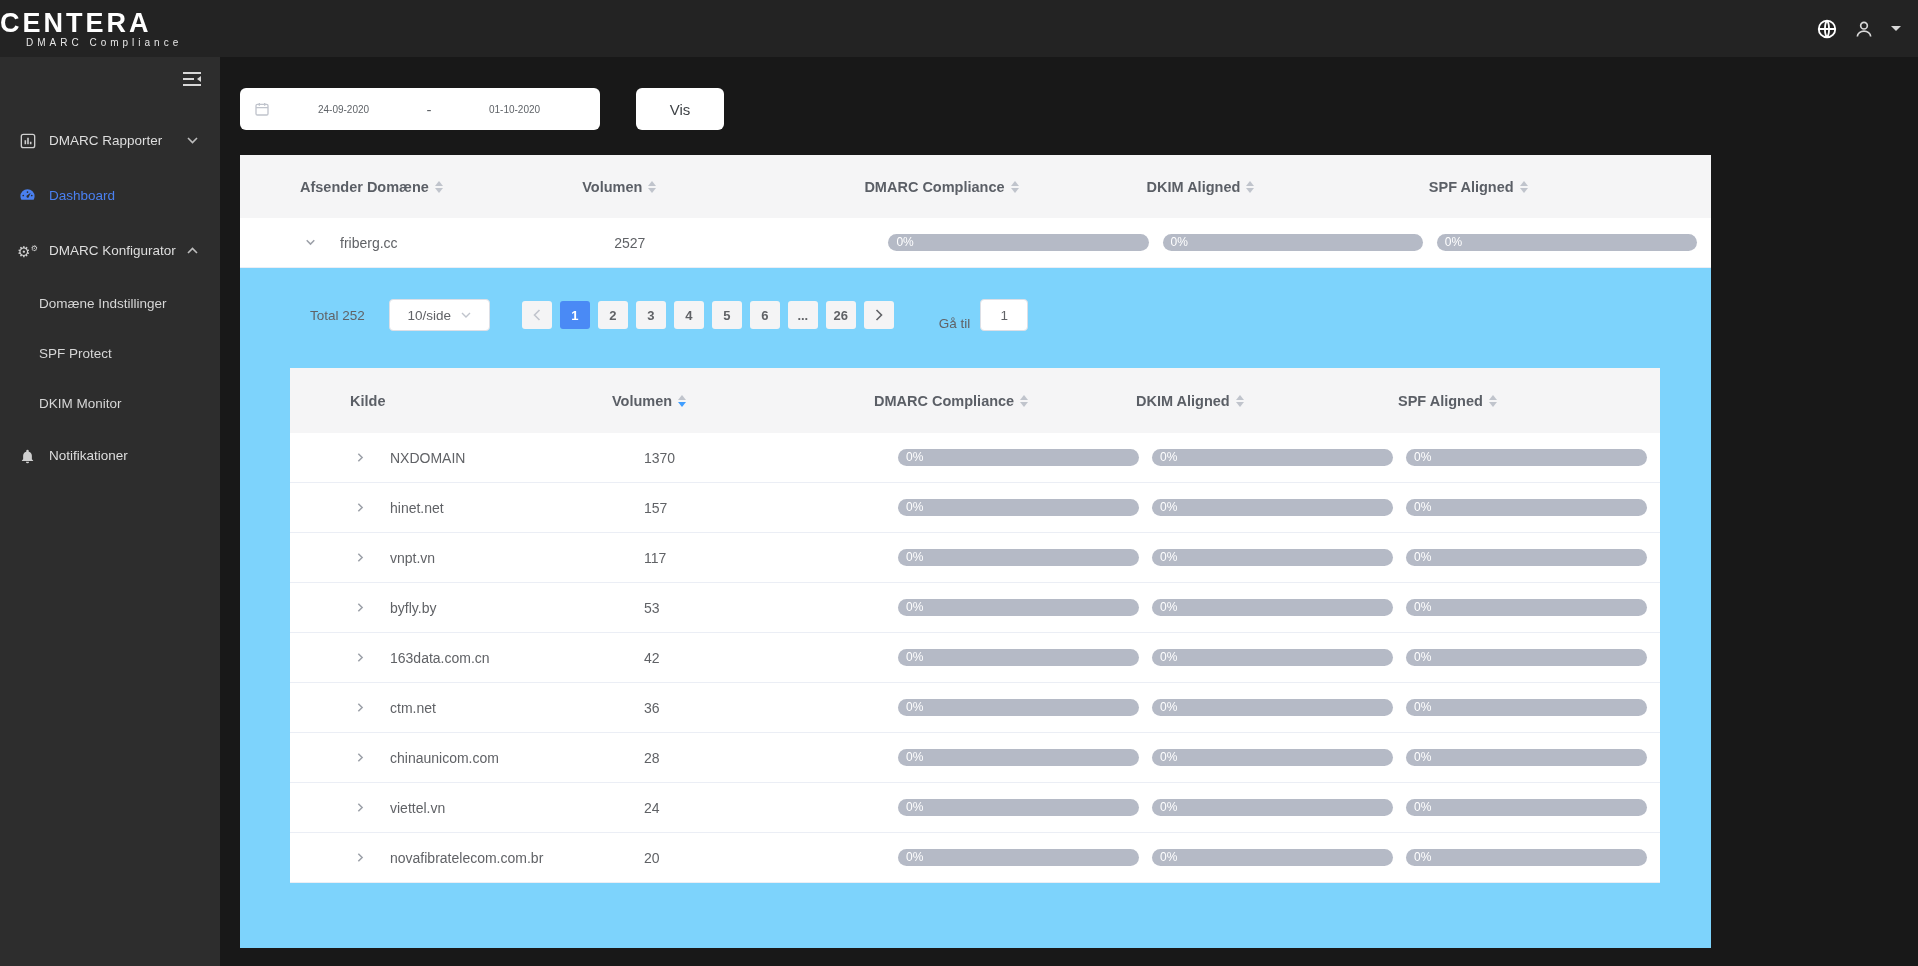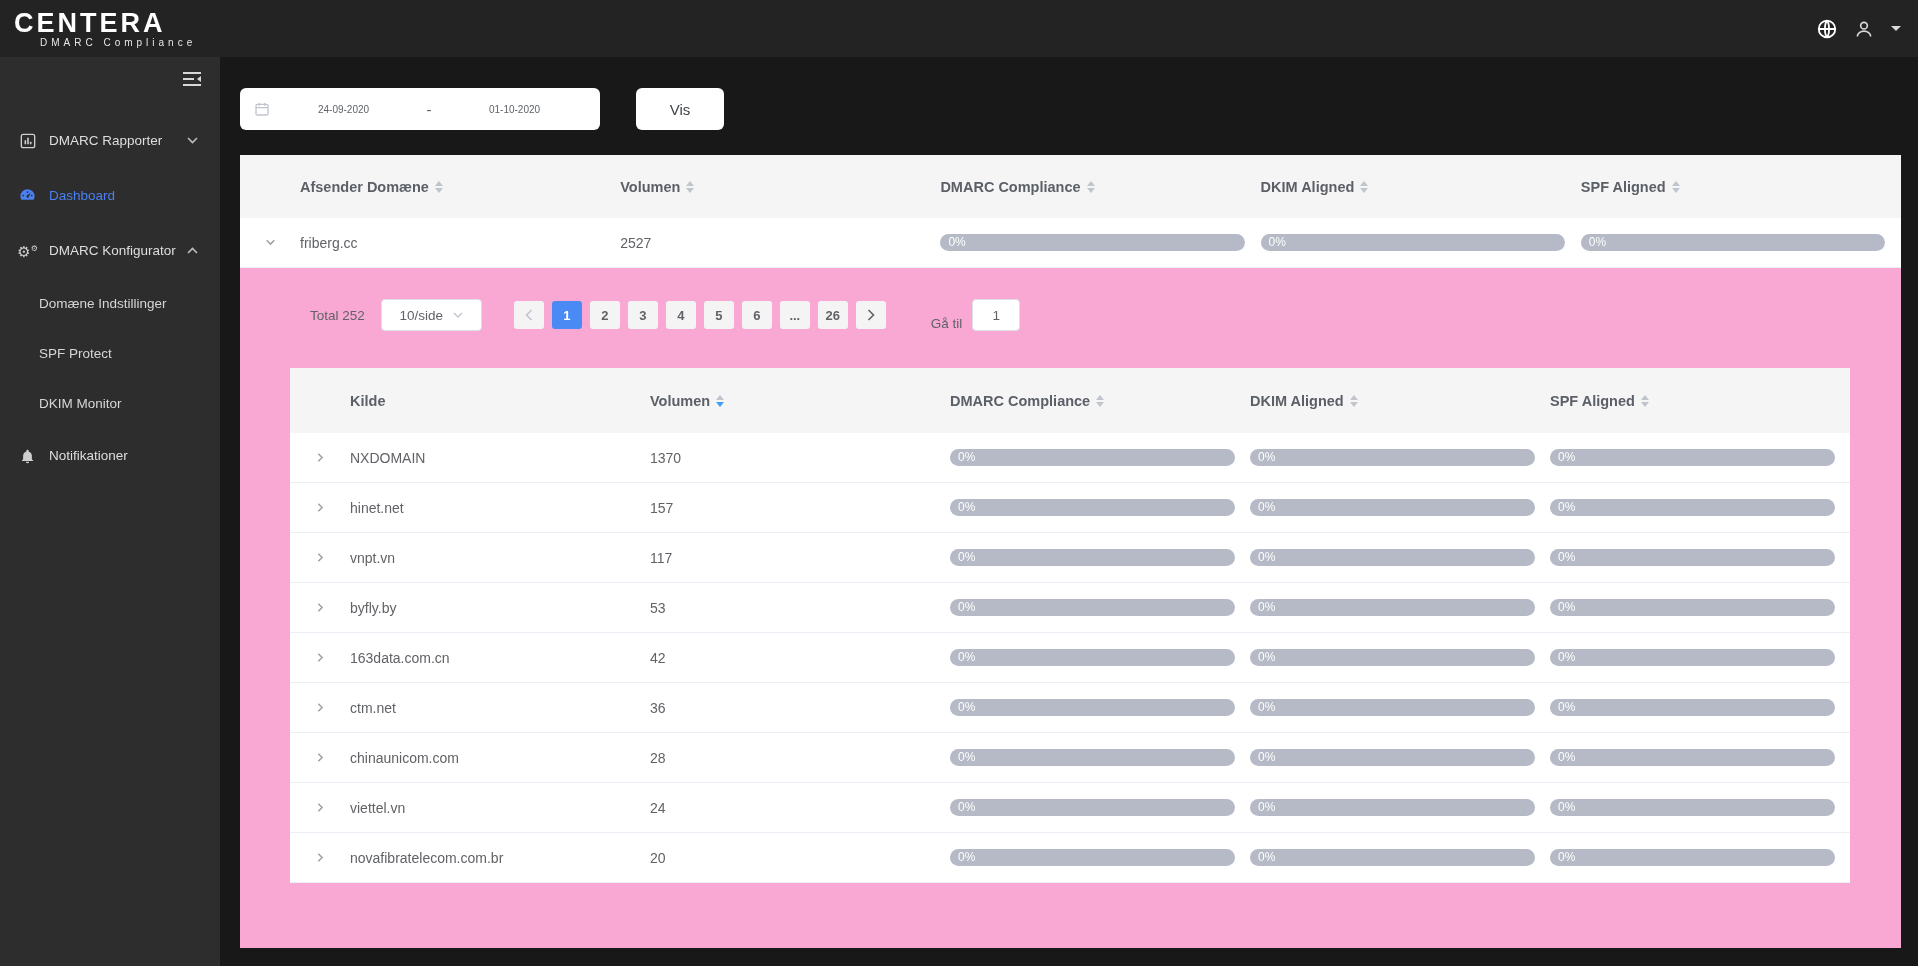--- a/index.html
+++ b/index.html
@@ -3,21 +3,21 @@
 <meta charset="utf-8">
 <style>
   * { margin:0; padding:0; box-sizing:border-box; }
   html,body { width:1918px; height:966px; overflow:hidden; background:#181818;
               font-family:"Liberation Sans","DejaVu Sans",sans-serif; }
   .app { position:relative; width:1918px; height:966px; }
 
   
   .topbar { position:absolute; left:0; top:0; width:1918px; height:57px; background:#232323;
             display:flex; align-items:center; justify-content:space-between; z-index:3; }
-  .brand { padding-left:14px; color:#fff; }
+  .brand { color:#fff; }
   .brand-name { font-size:27px; font-weight:bold; letter-spacing:3px; line-height:26px; }
   .brand-tagline { font-size:10px; letter-spacing:4px; color:#e8e8e8; padding-left:26px; margin-top:1px; }
   .topbar-right { display:flex; align-items:center; gap:16px; padding-right:16px; }
   .tb-icon { display:inline-flex; align-items:center; cursor:pointer; }
 
   
   .sidebar { position:absolute; left:0; top:57px; width:220px; height:909px; background:#2d2d2d; z-index:2; }
   .fold { display:flex; justify-content:flex-end; padding:14px 18px 0 0; cursor:pointer; }
   nav { margin-top:26px; }
   .nav-item { display:flex; align-items:center; height:55px; padding-left:19px; color:#dedede;
@@ -35,41 +35,41 @@
   .toolbar { display:flex; margin:31px 0 0 20px; height:42px; }
   .date-range { width:360px; height:42px; background:#fff; border-radius:6px; display:flex;
                 align-items:center; cursor:pointer; padding:0 12px; }
   .date-range .cal { display:inline-flex; margin:0 0 0 2px; }
   .date-range .dtxt { flex:1; text-align:center; font-size:10px; color:#5f6368; }
   .date-range .dsep { width:24px; text-align:center; font-size:15px; color:#5f6368; }
   .vis-btn { margin-left:36px; width:88px; height:42px; background:#fff; border:none; border-radius:6px;
              font-size:15px; color:#3f4347; cursor:pointer; font-family:inherit; }
 
   
-  .card { margin:25px 17px 0 20px; width:1661px; height:793px; background:#f9a8d4; }
+  .card { margin:25px 17px 0 20px; width:1471px; height:793px; background:#7dd3fc; }
   .grid1 { display:grid; grid-template-columns:60px repeat(5,1fr); align-items:center; }
   .thead { background:#f5f5f6; }
   .t1 .thead { height:63px; }
-  .trow { height:50px; border-bottom:1px solid #ebeef5; background:#fff; }
+  .trow { height:50px; border-bottom:1px solid #ebeef5; background:#fff;padding-left:40px; }
   .hcell { font-size:14.5px; font-weight:bold; color:#5b5f66; display:flex; align-items:center; cursor:pointer; }
   .ccell { font-size:14px; color:#606266; }
   .expander { display:flex; justify-content:center; align-items:center; cursor:pointer; }
   .sort { display:inline-flex; flex-direction:column; gap:2px; margin-left:6px; }
   .sort i { width:0; height:0; border-left:4px solid transparent; border-right:4px solid transparent; }
   .sort .up { border-bottom:5px solid #c0c4cc; }
   .sort .down { border-top:5px solid #c0c4cc; }
   .sort.desc .down { border-top-color:#409eff; }
   .bar { width:95%; height:17px; border-radius:9px; background:#b5bac6; color:#fff; font-size:12px;
          line-height:17px; padding-left:8px; }
 
   
   .pagination { display:flex; align-items:center; margin:31px 0 0 70px; height:32px; font-size:13.5px; color:#606266; }
   .pg-total { margin-right:16px; }
   .pg-size { width:101px; height:32px; border:1px solid #dcdfe6; border-radius:4px; background:#fff;
-             display:flex; align-items:center; justify-content:center; gap:10px; cursor:pointer; margin-right:28px; }
+             display:flex; align-items:center; justify-content:center; gap:10px; cursor:pointer; margin-right:28px;margin-left:8px; }
   .pg-btn { min-width:30px; height:28px; margin:0 4px; border-radius:3px; background:#f4f4f5;
             display:flex; align-items:center; justify-content:center; font-size:13px; font-weight:bold;
             color:#606266; cursor:pointer; }
   .pg-btn.active { background:#4a8af5; color:#fff; }
   .pg-btn.nav-prev { color:#c0c4cc; }
   .pg-goto { margin-left:41px; display:flex; align-items:flex-end; gap:10px; }
   .pg-input { width:48px; height:32px; border:1px solid #dcdfe6; border-radius:4px; text-align:center;
               font-size:13.5px; color:#606266; font-family:inherit; }
 
   .t2 { margin:37px 51px 0 50px; }

